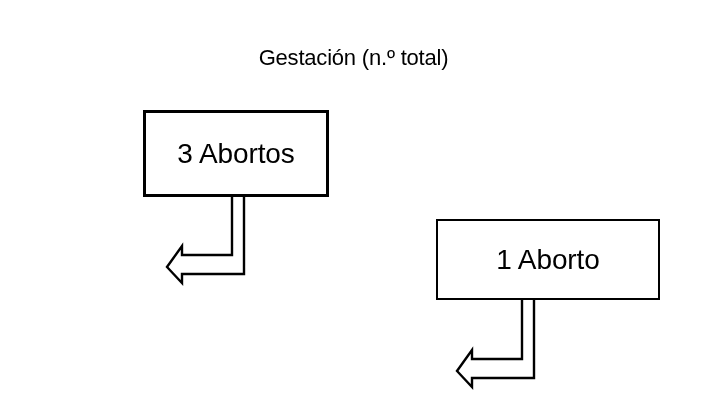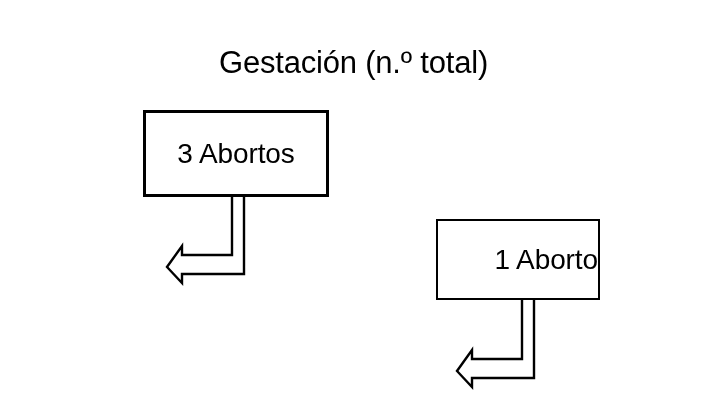--- a/index.html
+++ b/index.html
@@ -17,21 +17,21 @@
     background: #ffffff;
     overflow: hidden;
   }
   .diagram-title {
     position: absolute;
     left: 0;
     top: 45px;
     width: 707px;
     text-align: center;
     font-family: "Liberation Sans", sans-serif;
-    font-size: 31px;
+    font-size: 22px;
     font-weight: 400;
     color: #000000;
     letter-spacing: -0.2px;
     white-space: nowrap;
   }
   .node-box {
     position: absolute;
     box-sizing: border-box;
     background: #ffffff;
     border: 3px solid #000000;
@@ -92,17 +92,17 @@
                L 22 81
                L 84 81
                L 84 0 Z" fill="#ffffff" stroke="#000000" stroke-width="2.4" stroke-linejoin="miter" stroke-miterlimit="10"></path>
     </svg>
   </div>
 
   <div class="node-box" style="left:143px; top:110px; width:186px; height:87px;">
     <span class="node-label">3 Abortos</span>
   </div>
 
-  <div class="node-box thin" style="left:436px; top:219px; width:164px; height:81px;justify-content:flex-end;">
+  <div class="node-box thin" style="left:436px; top:219px; width:224px; height:81px;">
     <span class="node-label">1 Aborto</span>
   </div>
 
 </div>
 
 </body></html>

